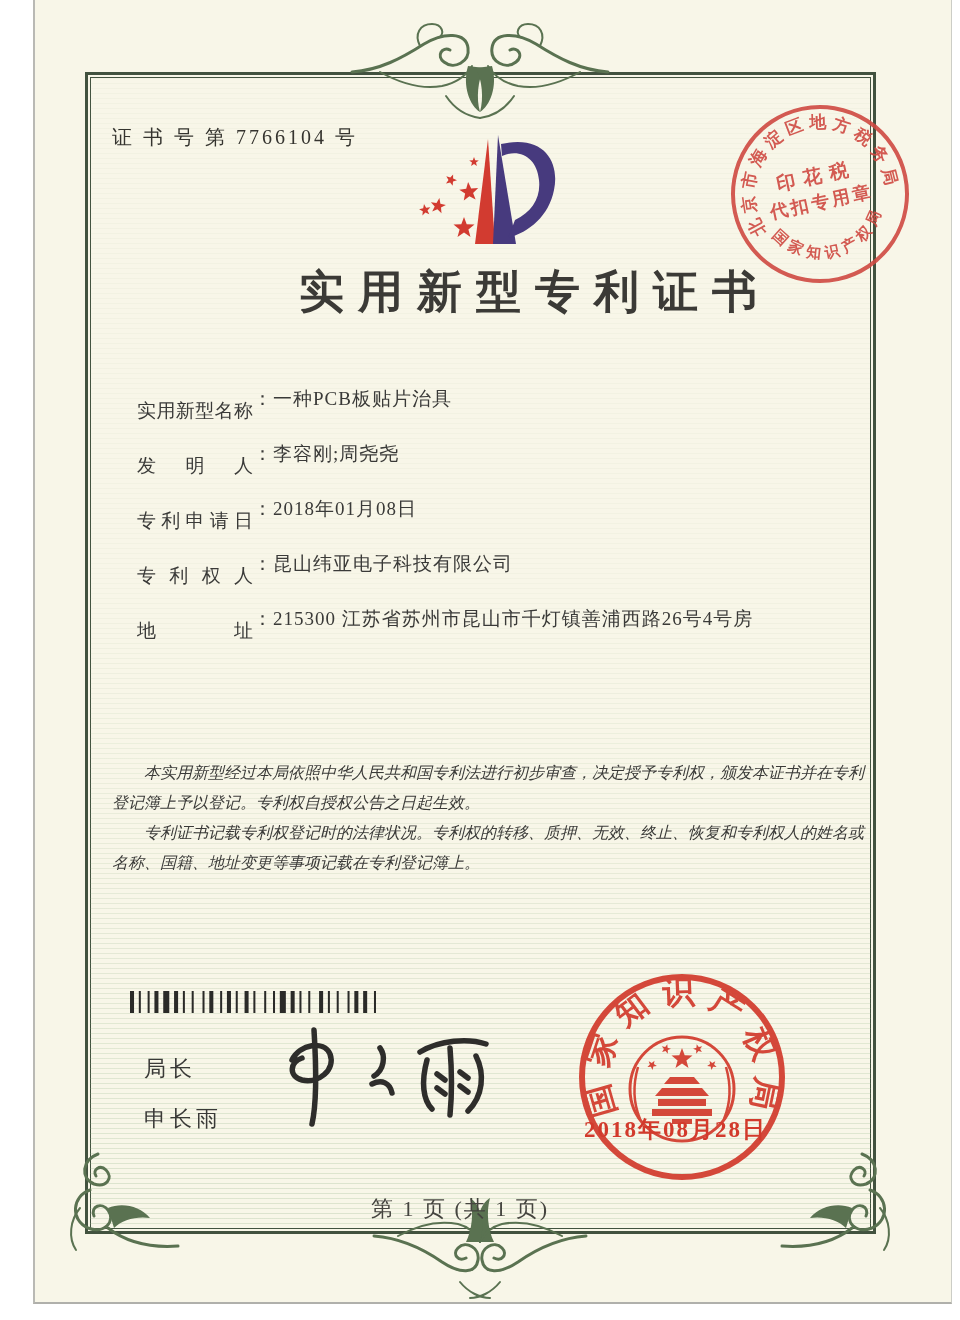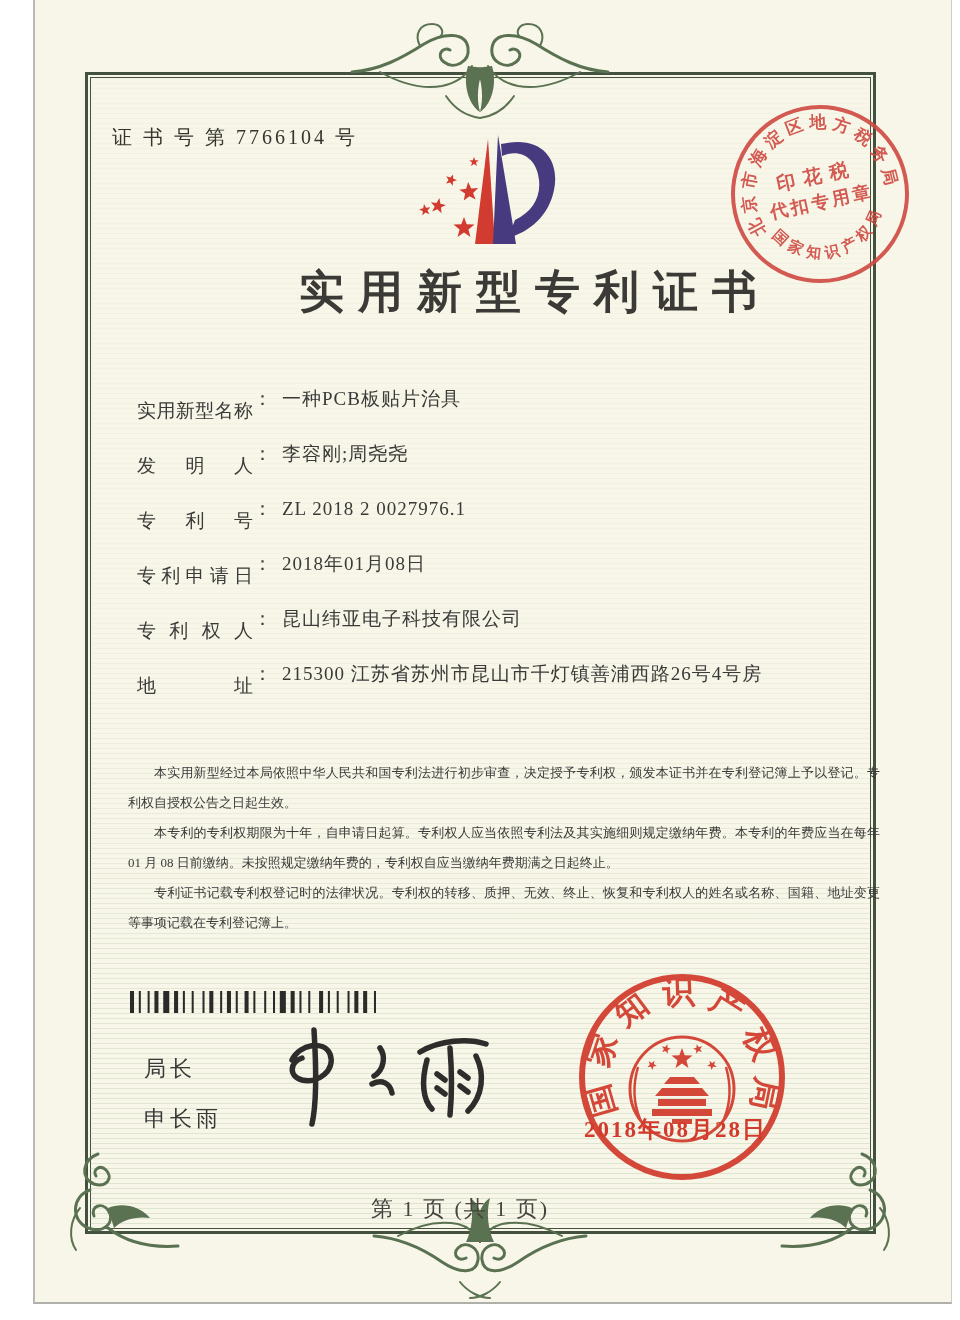--- a/index.html
+++ b/index.html
@@ -36,24 +36,24 @@
   }
   .logo{position:absolute;left:398px;top:132px;width:168px;height:120px;z-index:3;}
   .tax-stamp{position:absolute;left:722px;top:96px;width:196px;height:196px;z-index:4;opacity:.9;transform:rotate(-12deg);}
   .title{
     position:absolute;left:0;top:262px;width:960px;text-align:center;z-index:3;
     font-size:45px;font-weight:bold;letter-spacing:14px;text-indent:14px;color:#3b3a36;margin-left:48px;
   }
   .fields{position:absolute;left:137px;top:386px;width:740px;z-index:3;font-size:19px;}
   .frow{position:relative;height:26px;margin-bottom:29px;white-space:nowrap;}
   .flabel{display:inline-block;width:116px;text-align:justify;text-align-last:justify;vertical-align:top;margin-top:12px;}
-  .fvalue{margin-left:10px;letter-spacing:1px;}
+  .fvalue{margin-left:1px;letter-spacing:1px;}
   .fright{position:absolute;left:408px;top:0;}
-  .paras{position:absolute;left:128px;top:758px;width:752px;z-index:3;
-    font-size:13px;line-height:30px;text-align:justify;}
+  .paras{position:absolute;left:112px;top:758px;width:752px;z-index:3;
+    font-size:16px;line-height:30px;text-align:justify;font-style:italic;}
   .paras p{margin:0;text-indent:2em;}
   .barcode{position:absolute;left:130px;top:991px;width:248px;height:22px;z-index:3;}
   .director{position:absolute;left:144px;top:1054px;z-index:3;font-size:22px;letter-spacing:4px;}
   .director div{margin-bottom:20px;}
   .signature{position:absolute;left:262px;top:1022px;width:250px;height:110px;z-index:3;}
   .seal{position:absolute;left:571px;top:966px;width:222px;height:222px;z-index:4;opacity:.92;}
   .seal-date{position:absolute;left:584px;top:1114px;z-index:5;color:#d23a2c;font-size:23px;letter-spacing:2px;font-weight:bold;}
   .footer{position:absolute;left:0;top:1194px;width:920px;text-align:center;z-index:3;font-size:22px;letter-spacing:2px;color:#45443f;}
   .orn-stroke{fill:none;stroke:#5a7251;stroke-width:3;stroke-linecap:round;}
   .orn-stroke-thin{fill:none;stroke:#5a7251;stroke-width:2;stroke-linecap:round;}
@@ -150,36 +150,32 @@
 <div class="title">实用新型专利证书</div>
 
 <div class="fields">
   <div class="frow">
     <span class="flabel">实用新型名称</span><span>：</span><span class="fvalue">一种PCB板贴片治具</span>
   </div>
   <div class="frow">
     <span class="flabel">发明人</span><span>：</span><span class="fvalue">李容刚;周尧尧</span>
   </div>
   <div class="frow">
-    <span class="flabel">专利号</span><span>：</span><span class="fvalue">ZL 2018 2 0027976.1</span>
-  </div>
-  <div class="frow">
     <span class="flabel">专利申请日</span><span>：</span><span class="fvalue">2018年01月08日</span>
   </div>
   <div class="frow">
     <span class="flabel">专利权人</span><span>：</span><span class="fvalue">昆山纬亚电子科技有限公司</span>
   </div>
   <div class="frow">
     <span class="flabel">地址</span><span>：</span><span class="fvalue">215300 江苏省苏州市昆山市千灯镇善浦西路26号4号房</span>
   </div>
 </div>
 
 <div class="paras">
   <p>本实用新型经过本局依照中华人民共和国专利法进行初步审查，决定授予专利权，颁发本证书并在专利登记簿上予以登记。专利权自授权公告之日起生效。</p>
-  <p>本专利的专利权期限为十年，自申请日起算。专利权人应当依照专利法及其实施细则规定缴纳年费。本专利的年费应当在每年 01 月 08 日前缴纳。未按照规定缴纳年费的，专利权自应当缴纳年费期满之日起终止。</p>
   <p>专利证书记载专利权登记时的法律状况。专利权的转移、质押、无效、终止、恢复和专利权人的姓名或名称、国籍、地址变更等事项记载在专利登记簿上。</p>
 </div>
 
 <svg class="barcode" id="barcode-svg" preserveAspectRatio="none" viewBox="0 0 197 22">
     <rect x="0.0" y="0" width="3.2" height="22" fill="#2a2a28"></rect>
     <rect x="7.0" y="0" width="1.6" height="22" fill="#2a2a28"></rect>
     <rect x="14.0" y="0" width="1.6" height="22" fill="#2a2a28"></rect>
     <rect x="19.4" y="0" width="3.2" height="22" fill="#2a2a28"></rect>
     <rect x="26.4" y="0" width="4.8" height="22" fill="#2a2a28"></rect>
     <rect x="35.0" y="0" width="3.2" height="22" fill="#2a2a28"></rect>

